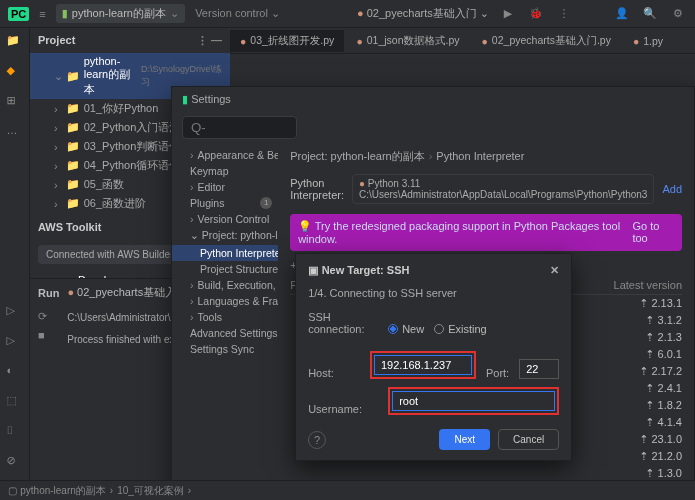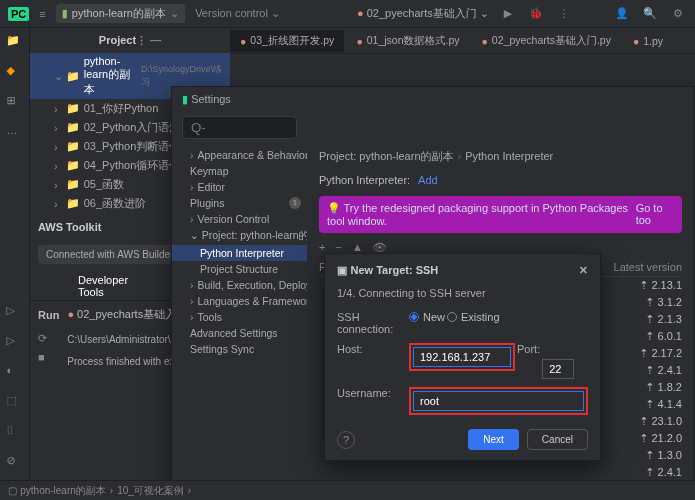--- a/index.html
+++ b/index.html
@@ -6,35 +6,35 @@
 body { background: #2b2d30; color: #bbb; font-size: 11px; width: 695px; height: 500px; overflow: hidden; position: relative; }
 .titlebar { height: 28px; background: #2b2d30; display: flex; align-items: center; padding: 0 8px; gap: 10px; border-bottom: 1px solid #1e1f22; }
 .titlebar .proj-badge { background: #3c3f41; padding: 2px 6px; border-radius: 3px; display: flex; align-items: center; gap: 4px; }
 .titlebar .vc { color: #888; }
 .titlebar .spacer { flex: 1; }
 .titlebar .icon-btn { width: 18px; height: 18px; display: flex; align-items: center; justify-content: center; color: #888; cursor: pointer; }
 .tabs-row { height: 26px; background: #2b2d30; display: flex; align-items: center; padding-left: 230px; gap: 2px; border-bottom: 1px solid #1e1f22; }
 .file-tab { background: #2b2d30; padding: 4px 10px; display: flex; align-items: center; gap: 4px; color: #aaa; font-size: 10.5px; }
 .file-tab.active { background: #1e1f22; }
 .project-panel { position: absolute; left: 30px; top: 28px; width: 200px; height: 260px; background: #2b2d30; }
-.project-header { padding: 6px 8px; display: flex; justify-content: center; color: #ccc; font-weight: 600; }
+.project-header { padding: 6px 8px; display: flex; justify-content: space-between; color: #ccc; font-weight: 600; }
 .tree-item { padding: 2px 8px 2px 24px; display: flex; align-items: center; gap: 4px; color: #aaa; }
 .tree-item.sel { background: #2e436e; color: #fff; }
 .tree-item .chev { width: 8px; color: #888; }
 .dir-icon { color: #888; }
 .aws-section { padding: 8px; color: #ccc; font-weight: 600; }
 .aws-btn { margin: 4px 8px; padding: 4px 8px; background: #393b40; border-radius: 4px; font-size: 10px; color: #aaa; }
 .dev-tabs { display: flex; padding: 0 8px; gap: 12px; margin-top: 6px; }
 .dev-tabs span { padding: 4px 0; margin-left: 40px; }
 .dev-tabs span.active { border-bottom: 2px solid #3574f0; color: #fff; }
 .cw-list { padding: 4px 8px; }
 .cw-list div { padding: 2px 0 2px 12px; color: #999; }
 .left-rail { position: absolute; left: 0; top: 28px; width: 30px; height: 472px; background: #2b2d30; display: flex; flex-direction: column; align-items: center; padding-top: 6px; gap: 14px; border-right: 1px solid #1e1f22; }
 .left-rail .rail-icon { width: 16px; height: 16px; color: #888; cursor: pointer; }
-.run-panel { position: absolute; left: 30px; top: 300px; width: 200px; height: 190px; background: #2b2d30; border-top: 1px solid #1e1f22; }
+.run-panel { position: absolute; left: 30px; top: 278px; width: 200px; height: 190px; background: #2b2d30; border-top: 1px solid #1e1f22; }
 .run-header { padding: 6px 8px; display: flex; align-items: center; gap: 8px; }
 .run-body { padding: 6px 12px; font-family: Consolas, monospace; font-size: 10px; color: #aaa; }
 .settings-dialog { position: absolute; left: 171px; top: 86px; width: 524px; height: 414px; background: #2b2d30; border: 1px solid #1e1f22; box-shadow: 0 8px 24px rgba(0,0,0,.5); }
 .settings-title { padding: 6px 10px; color: #aaa; }
 .settings-search { margin: 4px 10px; padding: 3px 8px; background: #1e1f22; border: 1px solid #393b40; border-radius: 4px; width: 115px; color: #888; }
 .settings-body { display: flex; height: 370px; }
 .settings-tree { width: 135px; padding: 4px 0; overflow: hidden; }
 .settings-tree div { padding: 2px 6px 2px 18px; color: #aaa; font-size: 10.5px; white-space: nowrap; }
 .settings-tree .indent { padding-left: 28px; }
 .settings-tree .sel { background: #2e436e; color: #fff; }
@@ -49,21 +49,21 @@
 .pkg-table { width: 100%; }
 .pkg-header { display: flex; color: #888; padding: 3px 0; border-bottom: 1px solid #393b40; }
 .col-pkg { flex: 1.4; }
 .col-ver { flex: 1; }
 .col-lat { flex: 0.8; text-align: right; }
 .pkg-row { display: flex; padding: 2px 0; }
 .ssh-modal { position: absolute; left: 17px; top: 110px; width: 277px; background: #2b2d30; border: 1px solid #1e1f22; box-shadow: 0 8px 24px rgba(0,0,0,.6); padding: 10px 12px; }
 .ssh-title-row { display: flex; justify-content: space-between; align-items: center; margin-bottom: 10px; }
 .ssh-title { font-weight: 600; color: #ccc; }
 .ssh-step { color: #aaa; margin-bottom: 12px; }
-.ssh-form-row { display: flex; align-items: flex-start; gap: 2px; margin-bottom: 8px; }
+.ssh-form-row { display: flex; align-items: flex-end; gap: 10px; margin-bottom: 8px; }
 .ssh-form-row label { width: 70px; color: #aaa; }
 .ssh-input { background: #2b2d30; border: 1px solid #3574f0; padding: 3px 6px; color: #fff; font-size: 11px; }
 .red-box { border: 2px solid #e03030; padding: 2px; }
 .radio { display: flex; align-items: center; gap: 4px; }
 .radio .dot { width: 10px; height: 10px; border-radius: 50%; border: 1px solid #888; }
 .radio.sel .dot { border-color: #3574f0; background: radial-gradient(circle, #3574f0 45%, transparent 50%); }
 .ssh-buttons { display: flex; justify-content: flex-end; gap: 8px; margin-top: 14px; align-items: center; }
 .btn { padding: 4px 14px; border-radius: 4px; font-size: 10px; cursor: pointer; border: 1px solid transparent; }
 .btn-primary { background: #3574f0; color: #fff; }
 .btn-secondary { background: #2b2d30; border: 1px solid #555; color: #ccc; }
@@ -213,20 +213,21 @@
       <div class="chev">Build, Execution, Deployment</div>
       <div class="chev">Languages &amp; Frameworks</div>
       <div class="chev">Tools</div>
       <div>Advanced Settings</div>
       <div>Settings Sync</div>
     </div>
     <div class="settings-main">
       <div class="crumb"><span>Project: python-learn的副本</span><span class="sep">›</span><span>Python Interpreter</span></div>
       <div class="interp-row">
         <span>Python Interpreter:</span>
+        <div class="interp-sel"><span style="color:#ce9178">●</span> <span>Python 3.11  C:\Users\Administrator\AppData\Local\Programs\Python\Python3</span></div>
         <span style="color:#548af7">Add</span>
       </div>
       <div class="tip-banner">
         <span>💡 <span>Try the redesigned packaging support in Python Packages tool window.</span></span>
         <span>Go to too</span>
       </div>
       <div class="pkg-tools">
         <span>+</span>
         <span>−</span>
         <span>▲</span>
@@ -317,21 +318,21 @@
             </span>
           <span class="radio">
               <span class="dot"></span>
               <span>Existing</span>
             </span>
         </div>
         <div class="ssh-form-row">
           <label>Host:</label>
           <span class="red-box"><input class="ssh-input" style="width: 98px;" value="192.168.1.237"></span>
           <label style="width:auto">Port:</label>
-          <input class="ssh-input" style="width: 32px; border-color: rgb(85, 85, 85); margin-top: 16px;" value="22">
+          <input class="ssh-input" style="width: 40px; border-color: rgb(85, 85, 85); margin-top: 16px;" value="22">
         </div>
         <div class="ssh-form-row">
           <label>Username:</label>
           <span class="red-box" style="flex:1"><input class="ssh-input" style="width: 100%;" value="root"></span>
         </div>
         <div class="ssh-buttons">
           <span class="help-circle">?</span>
           <span class="btn btn-primary">Next</span>
           <span class="btn btn-secondary">Cancel</span>
         </div>

